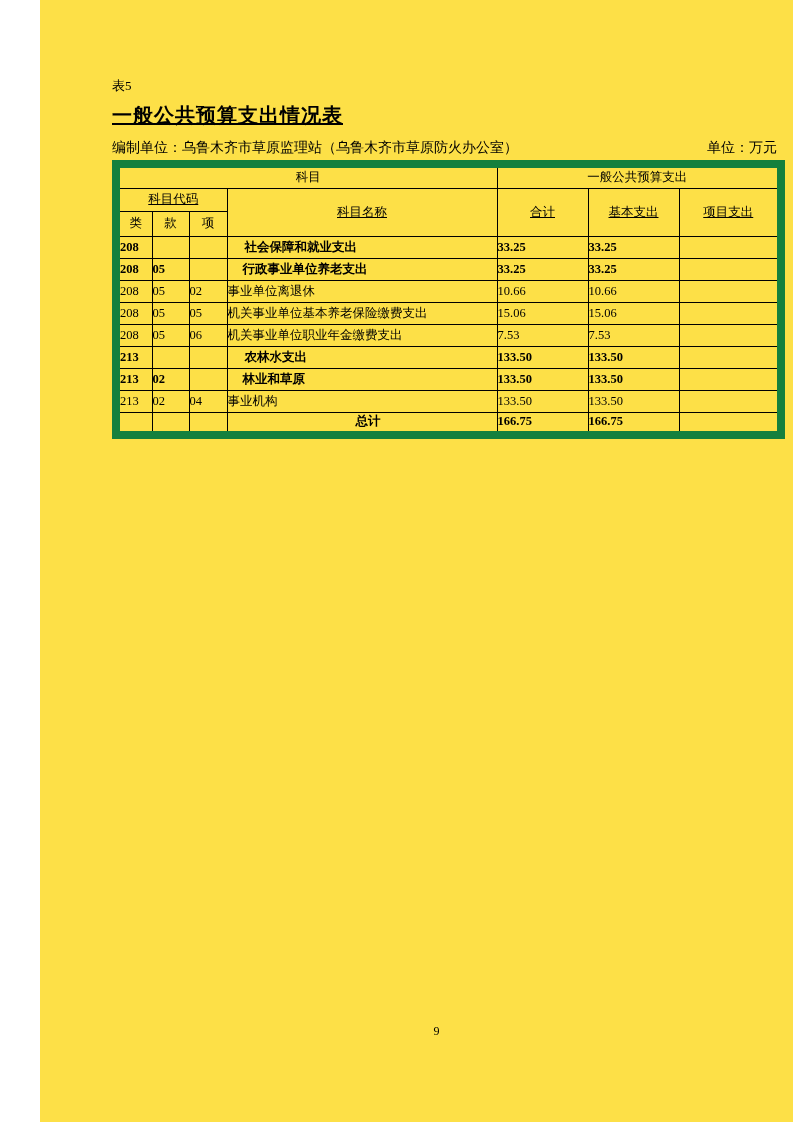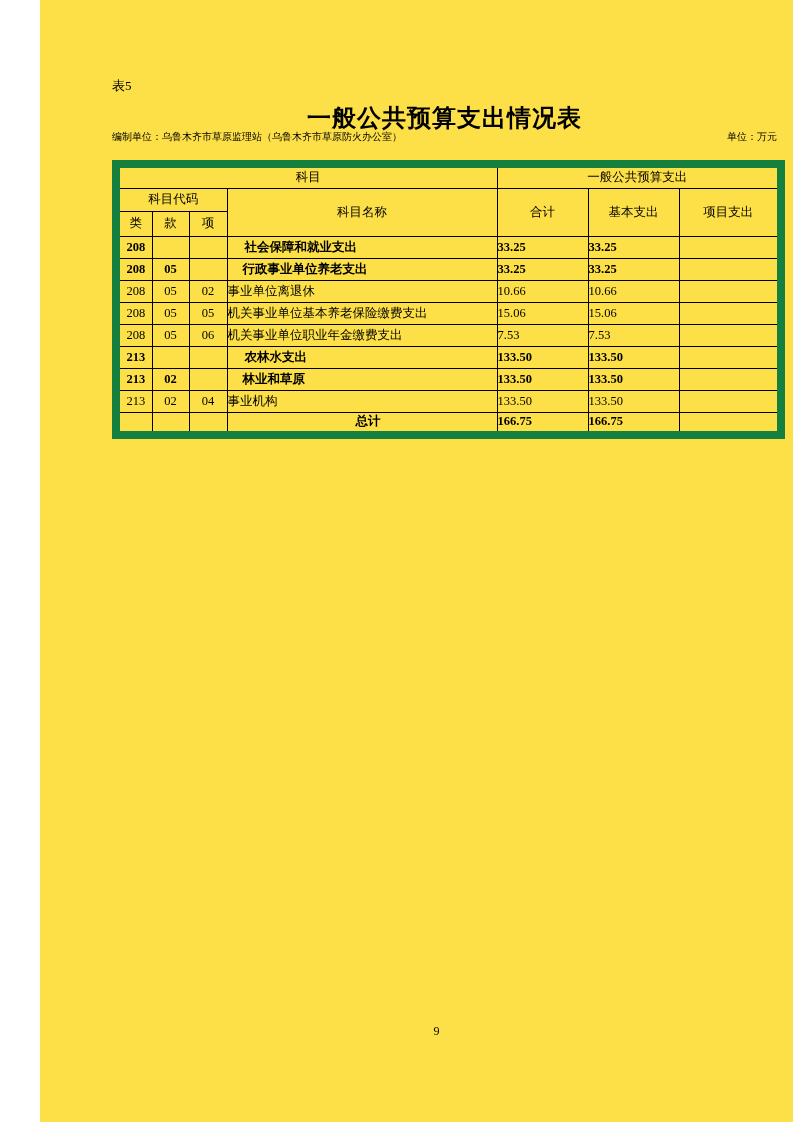--- a/index.html
+++ b/index.html
@@ -22,58 +22,58 @@
     left: 72px;
     top: 77px;
     font-size: 13px;
   }
   .doc-title {
     position: absolute;
     left: 72px;
     top: 102px;
     width: 665px;
     margin: 0;
-    text-align: center;
-    font-size: 24px;
+    font-size: 20px;
     font-weight: bold;
     letter-spacing: 1px;
+    text-decoration: underline;
   }
   .meta-row {
     position: absolute;
     left: 72px;
-    top: 130px;
+    top: 139px;
     width: 665px;
     display: flex;
     justify-content: space-between;
-    font-size: 10px;
+    font-size: 14px;
   }
   table.budget-table {
     position: absolute;
     left: 72px;
     top: 160px;
     width: 665px;
     border-collapse: collapse;
     table-layout: fixed;
     border: 8px solid #15803d;
     font-size: 12.5px;
   }
   .budget-table th, .budget-table td {
     border: 1px solid #000;
     padding: 0;
     overflow: hidden;
     white-space: nowrap;
     font-weight: normal;
     line-height: 1.1;
   }
   .budget-table thead tr.hrow-a th { height: 20px; }
-  .budget-table thead tr.hrow-b th { height: 22px; }
+  .budget-table thead tr.hrow-b th { height: 22px; text-decoration: underline; }
   .budget-table thead tr.hrow-c th { height: 24px; }
   .budget-table tbody tr { height: 22px; }
   .budget-table th { text-align: center; }
-  td.code { text-align: center; }
+  td.code { text-align: left; }
   td.name { text-align: left; }
   td.num  { text-align: left; padding-right: 6px; }
   td.name.ind0 { padding-left: 17px; }
   td.name.ind1 { padding-left: 15px; }
   td.name.ind2 { }
   td.name.center { text-align: center; padding-left: 12px; }
   tr.bold-row td { font-weight: bold; }
   .page-number {
     position: absolute;
     left: 0;

